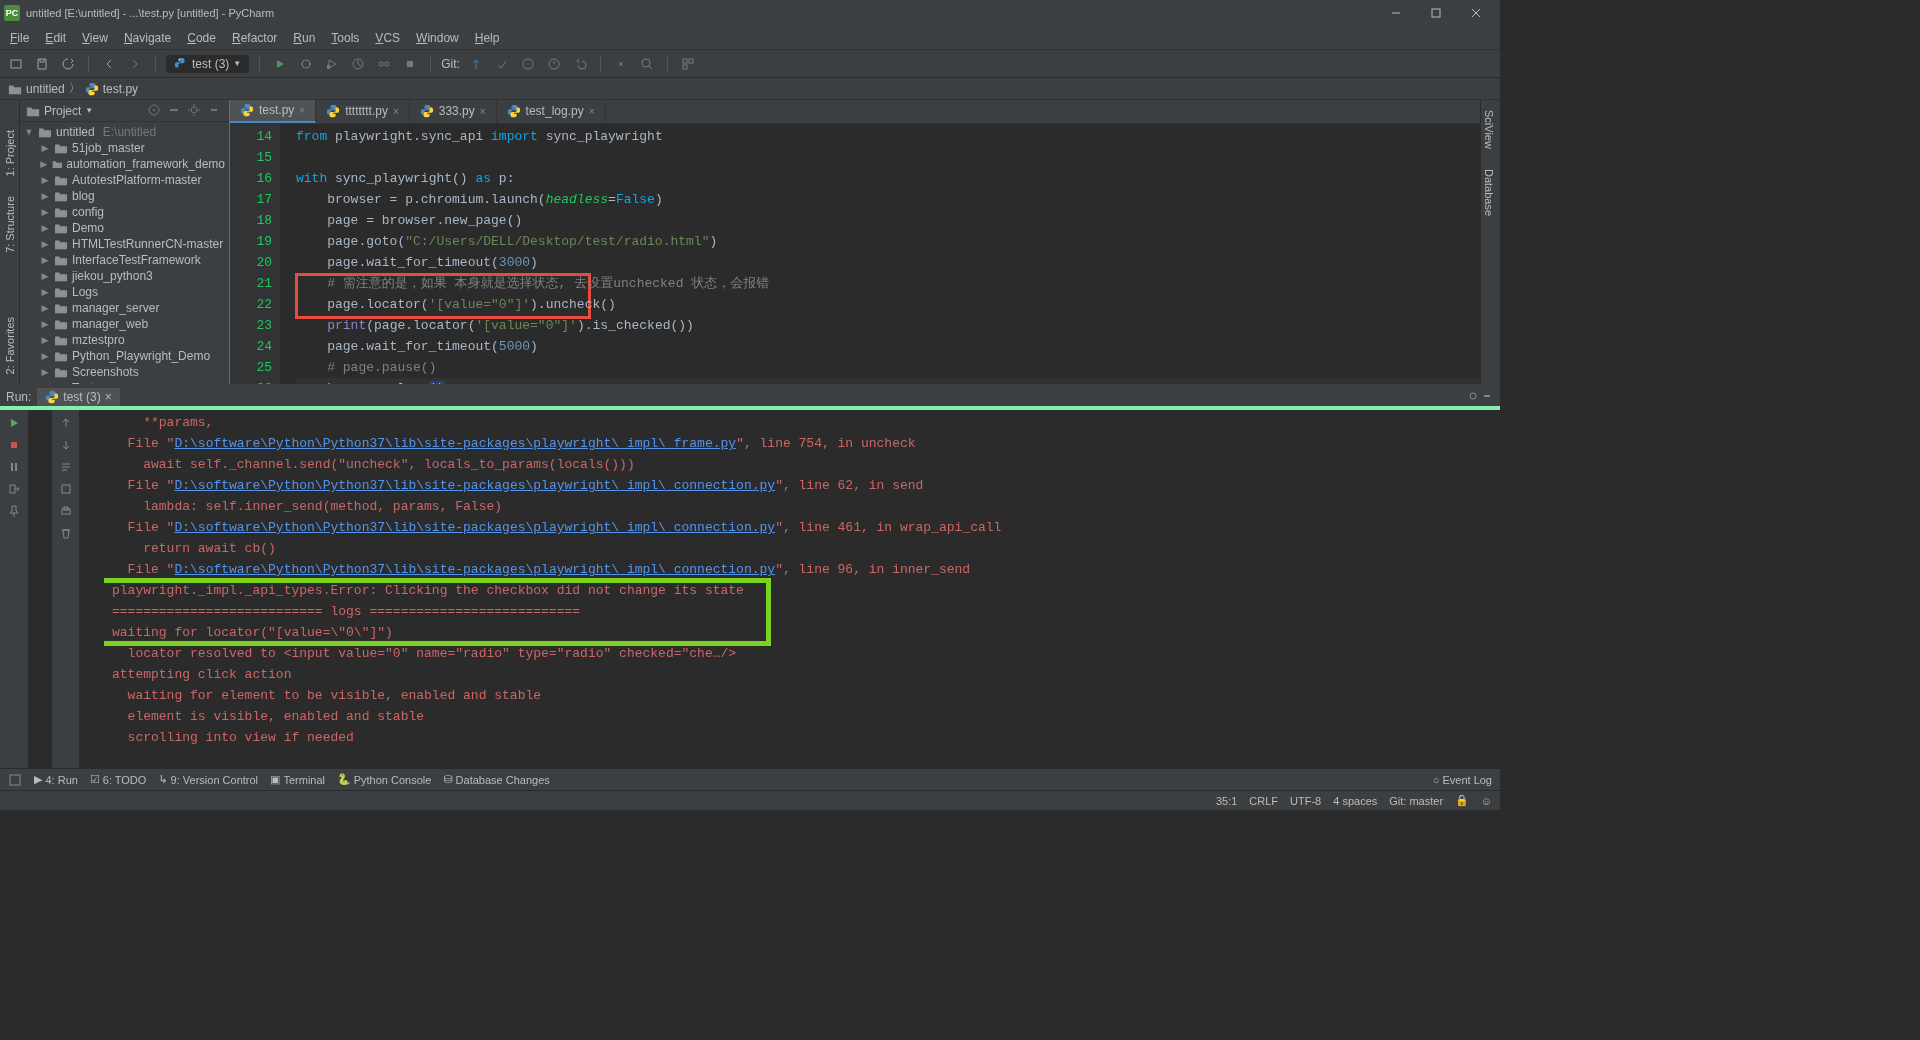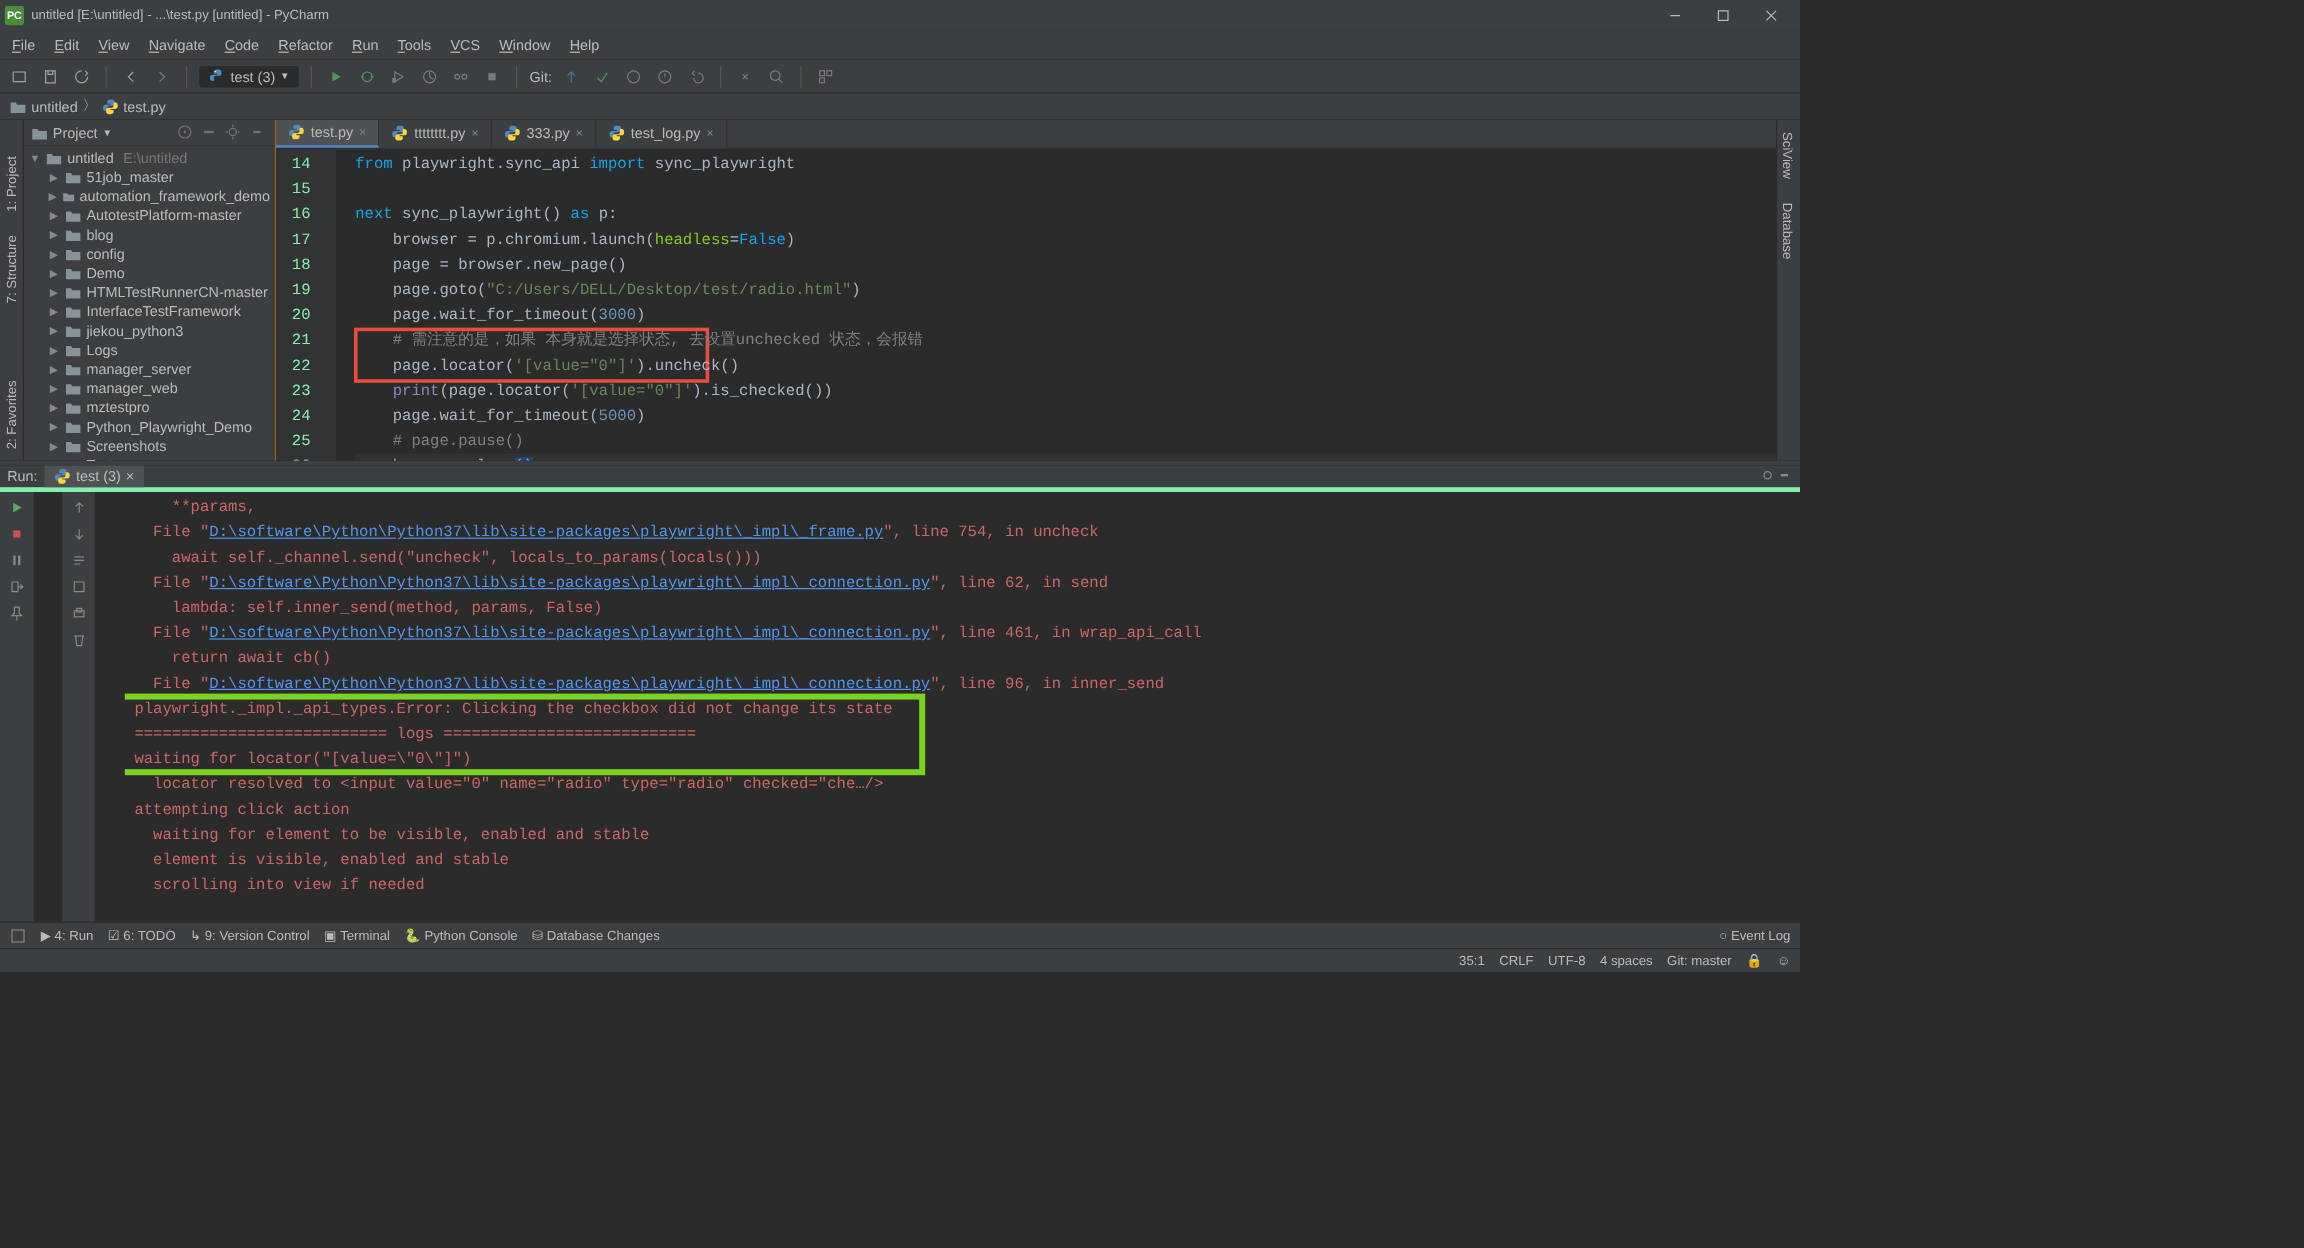--- a/index.html
+++ b/index.html
@@ -129,34 +129,34 @@
   background:#3c3f41;
 }
 .tab.active { background:#4e5254; border-bottom:2px solid #4a88c7; }
 .tab .close { color:#888; font-size:10px; }
 .editor {
   flex:1; display:flex; overflow:hidden;
   font-family: Consolas, "Courier New", monospace;
   font-size:13px;
 }
 .gutter {
-  width:50px; background:#313335; color:#86efac; text-align:center;
+  width:50px; background:#313335; color:#22c55e; text-align:right;
   padding:2px 8px 2px 0; line-height:21px;
 }
 .code {
   flex:1; padding:2px 0 2px 16px; line-height:21px; position:relative;
   color:#a9b7c6;
 }
 .code .line { height:21px; white-space:pre; position:relative; }
 .code .line.hl { background:#323232; }
 .kw { color:#0ea5e9; }
 .str { color:#6a8759; }
 .num { color:#6897bb; }
 .cmt { color:#808080; }
-.param { color:#84cc16; }
+.param { color:#22c55e;font-style:italic; }
 .builtin { color:#8888c6; }
 .redbox { position:absolute; border:3px solid #e74c3c; pointer-events:none; }
 .greenbox { position:absolute; border:5px solid #7bd321; pointer-events:none; }
 .splitter { height:4px; background:#3c3f41; cursor:ns-resize; }
 .run-panel {
   height: 380px;
   background:#2b2b2b;
   display:flex; flex-direction:column;
 }
 .run-header {
@@ -581,21 +581,21 @@
           <div>22</div>
           <div>23</div>
           <div>24</div>
           <div>25</div>
           <div>26</div>
         </div>
       <div class="code" id="code">
         <div class="redbox" style="left:15px; top:149px; width:296px; height:46px;"></div>
       <div class="line"><span class="kw">from</span> playwright.sync_api <span class="kw">import</span> sync_playwright</div>
           <div class="line"></div>
-          <div class="line"><span class="kw">next</span> sync_playwright() <span class="kw">as</span> p:</div>
+          <div class="line"><span class="kw">with</span> sync_playwright() <span class="kw">as</span> p:</div>
           <div class="line">    browser = p.chromium.launch(<span class="param">headless</span>=<span class="kw">False</span>)</div>
           <div class="line">    page = browser.new_page()</div>
           <div class="line">    page.goto(<span class="str">"C:/Users/DELL/Desktop/test/radio.html"</span>)</div>
           <div class="line">    page.wait_for_timeout(<span class="num">3000</span>)</div>
           <div class="line">    <span class="cmt"># 需注意的是，如果 本身就是选择状态, 去设置unchecked 状态，会报错</span></div>
           <div class="line">    page.locator(<span class="str">'[value="0"]'</span>).uncheck()</div>
           <div class="line">    <span class="builtin">print</span>(page.locator(<span class="str">'[value="0"]'</span>).is_checked())</div>
           <div class="line">    page.wait_for_timeout(<span class="num">5000</span>)</div>
           <div class="line">    <span class="cmt"># page.pause()</span></div>
           <div class="line hl">    browser.close<span style="background:#214283">()</span></div>

